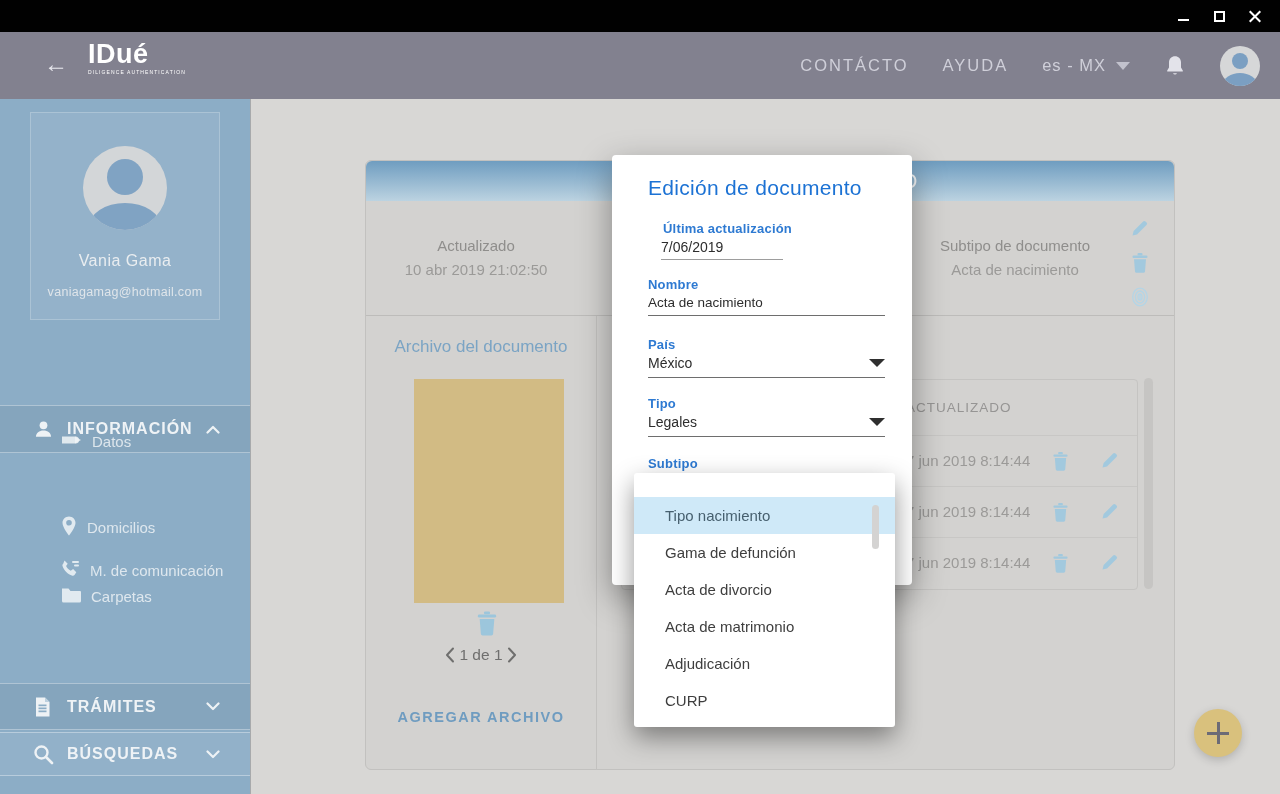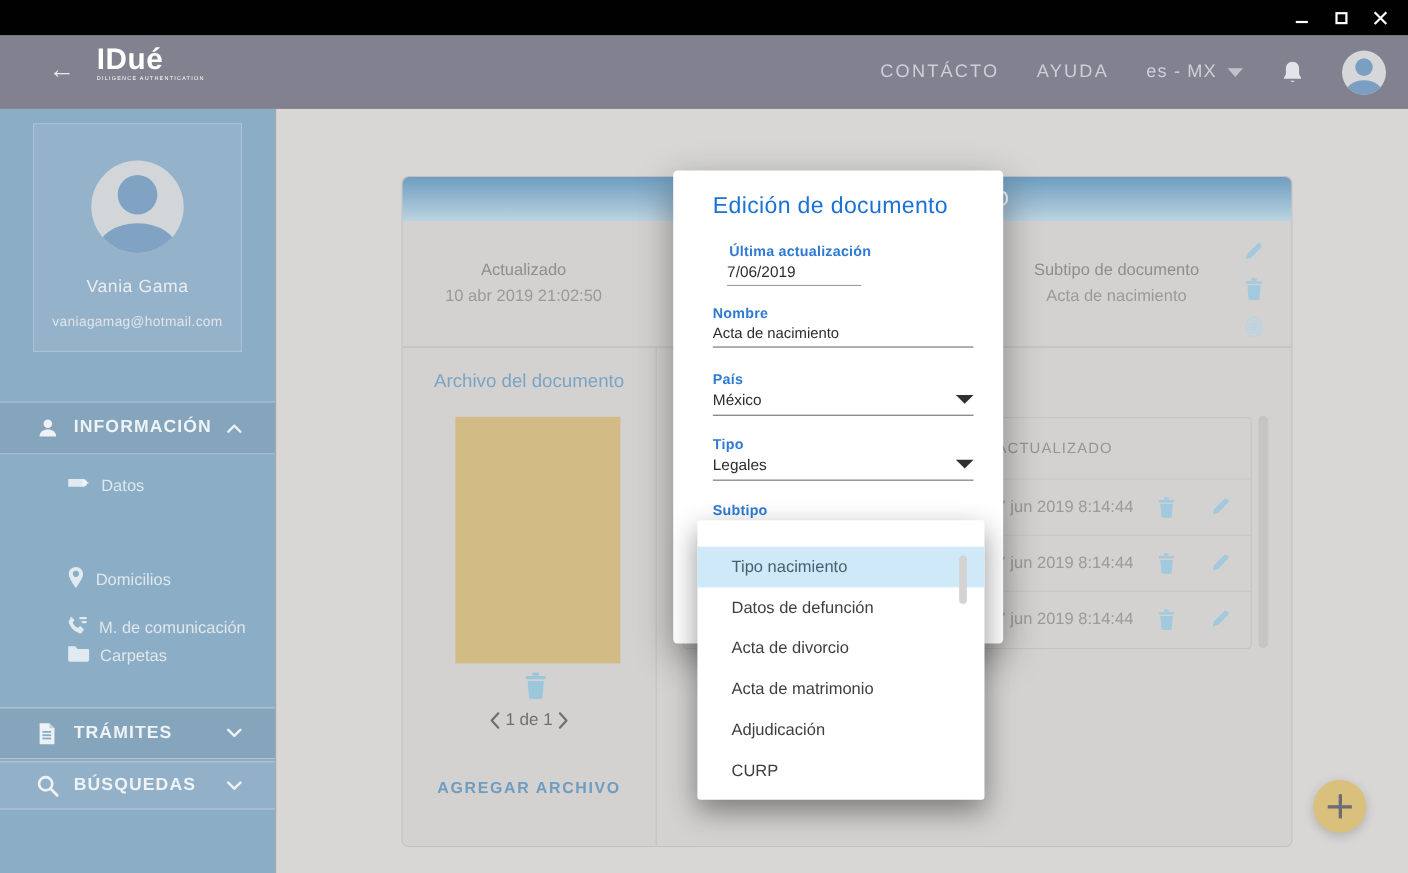--- a/index.html
+++ b/index.html
@@ -35,21 +35,21 @@
   .avatar-sm .body { top:27px; width:34px; height:24px; background:#7b9fc2; }
 
   
   .sidebar { position:absolute; left:0; top:99px; width:251px; height:695px; background:#8cadc6; border-right:1px solid #a7a9ab; z-index:10; }
   .profile-card { position:absolute; left:30px; top:13px; width:190px; height:208px; background:rgba(255,255,255,0.07); border:1px solid rgba(255,255,255,0.22); }
   .avatar-lg { position:absolute; left:52px; top:33px; width:84px; height:84px; background:#d3d6d8; }
   .avatar-lg .head { top:13px; width:36px; height:36px; background:#80a3c3; }
   .avatar-lg .body { top:57px; width:72px; height:48px; background:#80a3c3; }
   .profile-name { position:absolute; left:0; top:139px; width:100%; text-align:center; color:#e9edf0; font-size:16px; letter-spacing:0.5px; }
   .profile-email { position:absolute; left:0; top:172px; width:100%; text-align:center; color:#dfe5ea; font-size:12.5px; letter-spacing:0.3px; }
-  .nav-header { position:absolute; left:0; width:250px; display:flex; align-items:center; background:rgba(0,0,0,0.045); border-top:1px solid rgba(255,255,255,0.35); border-bottom:1px solid rgba(255,255,255,0.35); cursor:pointer; }
+  .nav-header { position:absolute; left:0; width:250px; display:flex; align-items:center; background:rgba(0,0,0,0.045); border-top:1px solid rgba(255,255,255,0.35); border-bottom:1px solid rgba(255,255,255,0.35); cursor:pointer;margin-top:40px; }
   .nav-header .nh-icon { position:absolute; left:33px; display:flex; }
   .nav-header .nh-label { position:absolute; left:67px; color:#eff3f6; font-weight:bold; font-size:16px; letter-spacing:1px; }
   .nav-header .nh-chevron { position:absolute; right:30px; display:flex; }
   .nav-info { top:266px; height:48px; }
   .nav-sub { position:absolute; left:0; width:250px; height:42px; display:flex; align-items:center; padding-left:60px; gap:9px; cursor:pointer; color:rgba(240,244,247,0.82); font-size:15px; }
   .nav-sub.active { color:#f5f8fa; font-weight:bold; }
   .nav-tramites { top:544px; height:47px; }
   .nav-busquedas { top:593px; height:44px; background:rgba(255,255,255,0.06); }
   .nav-logout { position:absolute; left:0; top:629px; width:250px; height:40px; display:flex; align-items:center; cursor:pointer; }
   .nav-logout .nh-icon { position:absolute; left:33px; display:flex; }
@@ -397,21 +397,21 @@
     <div class="f-label lbl-tipo">Tipo</div>
     <div class="f-value val-tipo">Legales</div>
     <div class="select-caret caret-tipo"></div>
     <div class="f-line line-tipo"></div>
 
     <div class="f-label lbl-subtipo">Subtipo</div>
   </div>
 
   <div class="dropdown">
     <div class="dd-item selected">Tipo nacimiento</div>
-    <div class="dd-item">Datos de defunción</div>
+    <div class="dd-item">Gama de defunción</div>
     <div class="dd-item">Acta de divorcio</div>
     <div class="dd-item">Acta de matrimonio</div>
     <div class="dd-item">Adjudicación</div>
     <div class="dd-item">CURP</div>
     <div class="dd-thumb"></div>
   </div>
 
 </div>
 
 </body></html>

